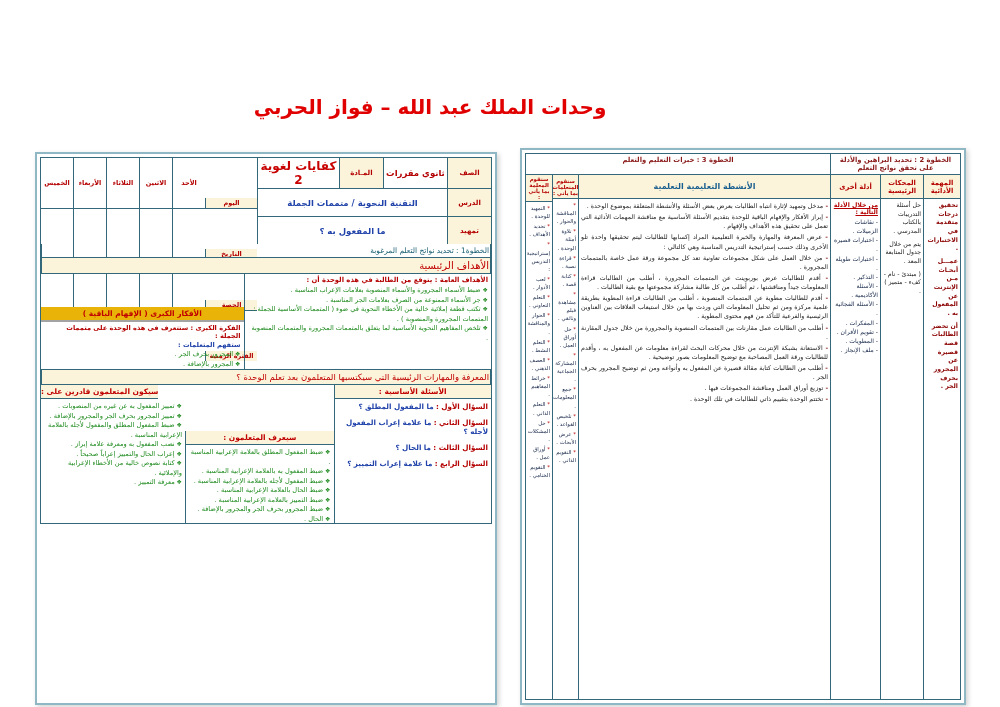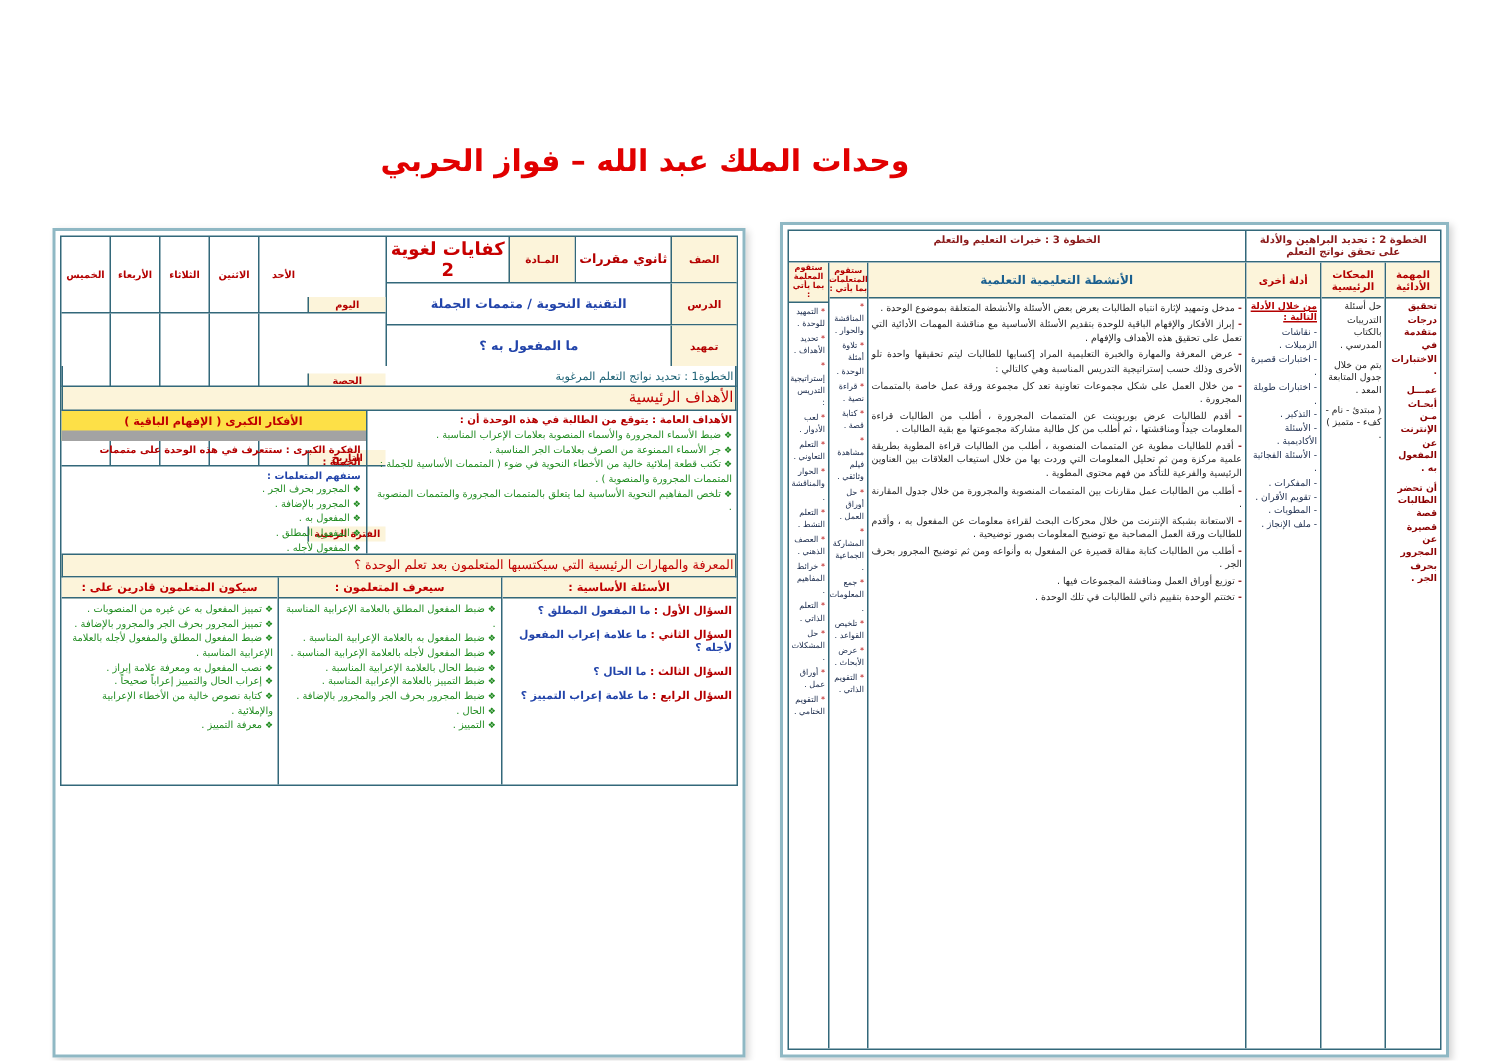--- a/index.html
+++ b/index.html
@@ -45,34 +45,34 @@
   .s-day{ flex:1; color:#b40000; font-size:6.5px; font-weight:bold; }
   .s-empty{ flex:1; }
 
   .step1{ color:#1a5f73; font-size:7.5px; }
   .main-goals{ color:#c00000; font-size:10px;padding-left:26px; }
 
   .goals-row{ display:flex; height:96px; border-bottom:1px solid #33687a; }
   .general-goals{ width:55%; border-left:1px solid #33687a; padding:2px 3px; overflow:hidden; }
   .gg-heading{ color:#b40000; font-weight:bold; font-size:6.8px; margin-bottom:2px; }
   .big-ideas{ width:45%; display:flex; flex-direction:column; overflow:hidden; }
-  .bi-title{ background:#fde047; border-bottom:7px solid #a3a3a3; color:#c00000; font-weight:bold; font-size:7.5px; text-align:center; padding:2px 0; }
+  .bi-title{ background:#eab308; border-bottom:2px solid #a3a3a3; color:#c00000; font-weight:bold; font-size:7.5px; text-align:center; padding:2px 0;margin-top:33px; }
   .bi-body{ padding:2px 3px; }
   .bi-heading{ color:#b40000; font-weight:bold; font-size:6.6px; }
   .bi-sub{ color:#2244aa; font-weight:bold; font-size:6.6px; margin:1px 0; }
 
   .g-item{ color:#1e8a1e; font-size:6.6px; line-height:1.45; }
   .g-item::before{ content:"❖ "; color:#1e8a1e; font-size:6px; }
 
   .know-bar{ color:#c00000; font-size:8.5px; }
 
   .three-col{ display:flex; height:138px; }
   .kcol{ border-left:1px solid #33687a; display:flex; flex-direction:column; overflow:hidden; }
-  .kcol:last-child{ border-left:none; }
-  .kcol-q{ width:35%; } .kcol-know{ width:33%; } .kcol-able{ width:32%; }
+  .kcol:last-child{ border-left:none;align-items:flex-end; }
+  .kcol-q{ width:35%; } .kcol-know{ width:33%;margin-top:46px; } .kcol-able{ width:32%; }
   .kcol-title{ background:#fcf4da; border-bottom:1px solid #33687a; color:#c00000; font-weight:bold; font-size:7.5px; text-align:center; padding:2px 0; }
   .kcol-body{ padding:3px; }
   .q-item{ margin-bottom:7px; font-size:7.2px; }
   .q-label{ color:#b40000; font-weight:bold; }
   .q-text{ color:#2244aa; font-weight:bold; }
 
   
   .rp-content{ display:flex; flex-direction:column; border:1px solid #33687a; height:100%; }
   .rp-steps{ display:flex; border-bottom:1px solid #33687a; }
   .rp-step{ color:#8a1a1a; font-weight:bold; font-size:6.8px; text-align:center; padding:2px 1px; }
@@ -130,29 +130,29 @@
         <div class="sched-row">
           <div class="cell s-lbl">اليوم</div>
 
         <div class="cell s-day">الأحد</div>
             <div class="cell s-day">الاثنين</div>
             <div class="cell s-day">الثلاثاء</div>
             <div class="cell s-day">الأربعاء</div>
             <div class="cell s-day">الخميس</div>
           </div>
         <div class="sched-row">
+          <div class="cell s-lbl">التاريخ</div>
+          <div class="cell s-empty"></div>
+          <div class="cell s-empty"></div>
+          <div class="cell s-empty"></div>
+          <div class="cell s-empty"></div>
+          <div class="cell s-empty"></div>
+        </div>
+        <div class="sched-row">
           <div class="cell s-lbl">الحصة</div>
-          <div class="cell s-empty"></div>
-          <div class="cell s-empty"></div>
-          <div class="cell s-empty"></div>
-          <div class="cell s-empty"></div>
-          <div class="cell s-empty"></div>
-        </div>
-        <div class="sched-row">
-          <div class="cell s-lbl">التاريخ</div>
           <div class="cell s-empty"></div>
           <div class="cell s-empty"></div>
           <div class="cell s-empty"></div>
           <div class="cell s-empty"></div>
           <div class="cell s-empty"></div>
         </div>
         <div class="sched-row">
           <div class="cell s-lbl">الفترة الزمنية</div>
           <div class="cell s-empty"></div>
         </div>

